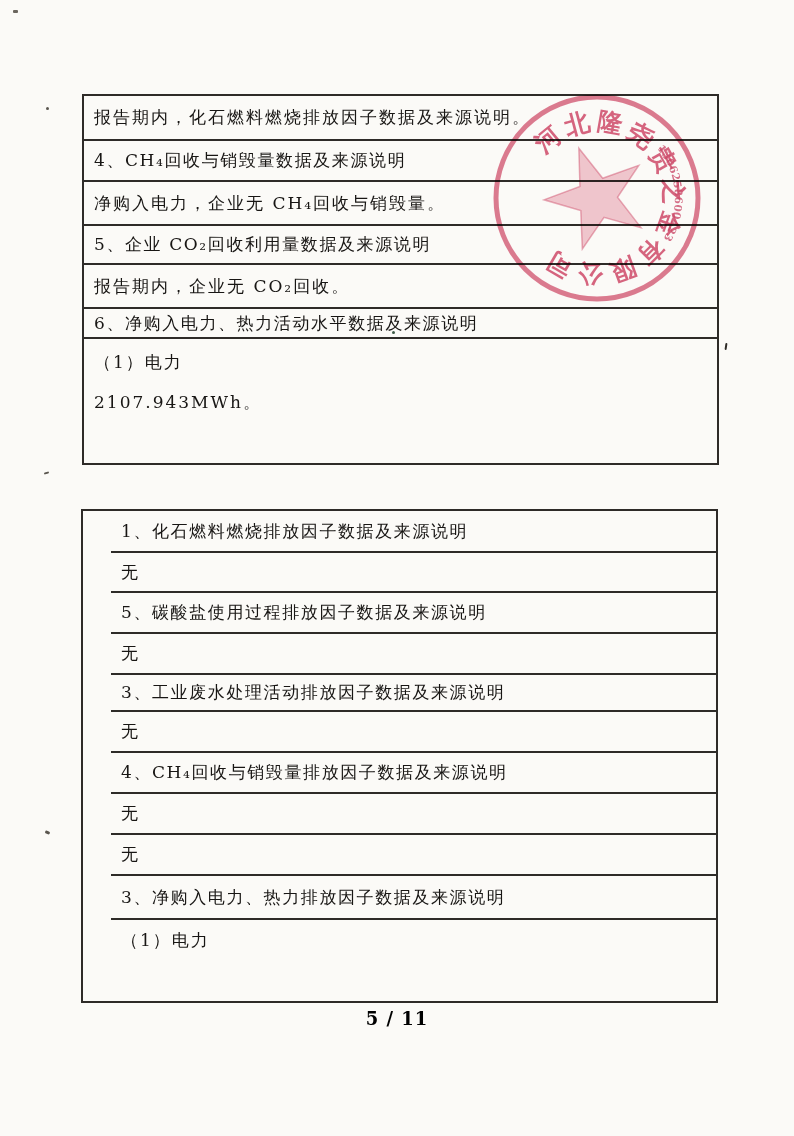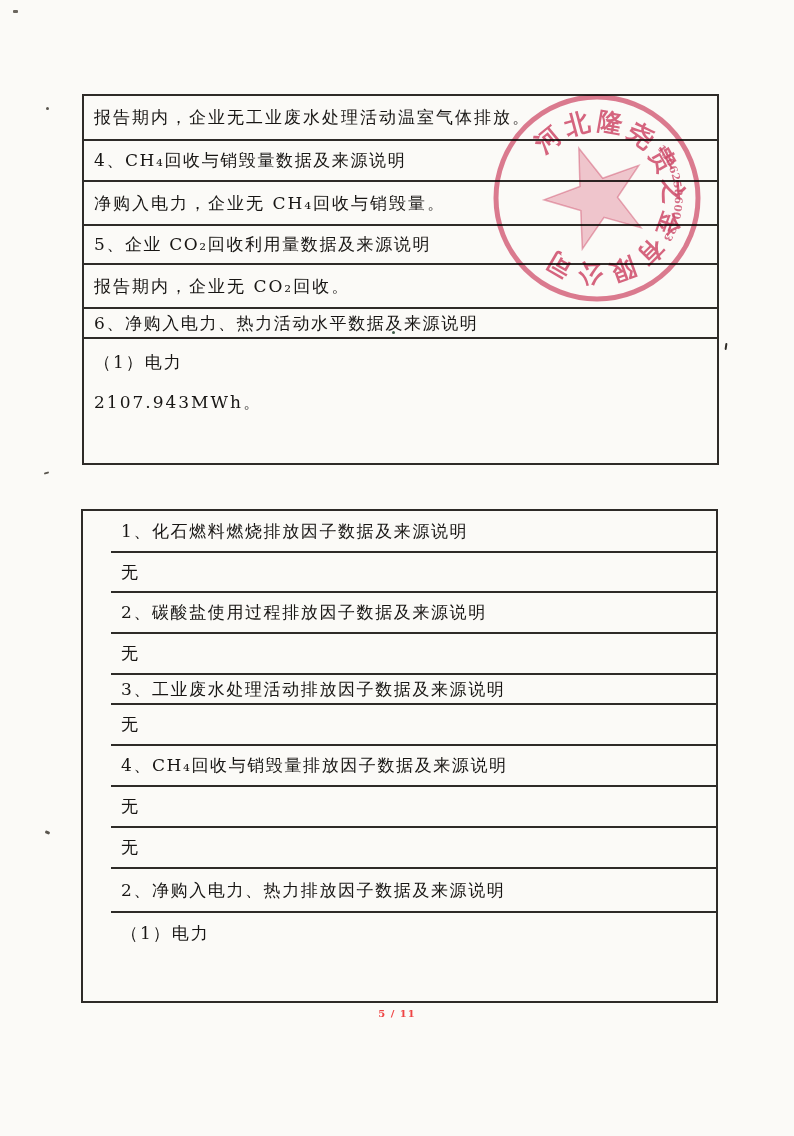--- a/index.html
+++ b/index.html
@@ -54,23 +54,23 @@
     position: absolute;
     left: 90px; top: 471px; height: 30px;
     line-height: 30px;
     font-size: 17.5px; font-weight: 700;
     letter-spacing: 2px;
   }
   .footer {
     position: absolute;
     left: 0; top: 1008px; width: 794px;
     text-align: center;
-    font-size: 10px; font-weight: 700;
+    font-size: 18px; font-weight: 700;
     letter-spacing: 1px;
-    color: #ef4444;
+    color: #000000;
   }
 
   
   .stamp {
     position: absolute;
     left: 487px; top: 86px;
     width: 220px; height: 224px;
     opacity: 0.93;
     mix-blend-mode: multiply;
     pointer-events: none;
@@ -99,21 +99,21 @@
 
   <div class="speck s1"></div>
   <div class="speck s2"></div>
   <div class="speck s3"></div>
   <div class="speck s4"></div>
   <div class="speck s5"></div>
   <div class="speck s6"></div>
 
   <div class="doc-table" id="activity-table">
     <div class="t-row" style="height:43px">
-      <span class="cell-text">报告期内，企业无工业废水处理活动温室气体排放。</span>
+      <span class="cell-text">报告期内，化石燃料燃烧排放因子数据及来源说明。</span>
     </div>
     <div class="t-row header" style="height:41px">
       <span class="cell-text">4、CH₄回收与销毁量数据及来源说明</span>
     </div>
     <div class="t-row" style="height:44px">
       <span class="cell-text">净购入电力，企业无 CH₄回收与销毁量。</span>
     </div>
     <div class="t-row header" style="height:39px">
       <span class="cell-text">5、企业 CO₂回收利用量数据及来源说明</span>
     </div>
@@ -131,42 +131,42 @@
 
 
   <div class="doc-table" id="factor-table">
     <div class="t-row header" style="height:40px">
       <span class="cell-text">1、化石燃料燃烧排放因子数据及来源说明</span>
     </div>
     <div class="t-row" style="height:40px">
       <span class="cell-text">无</span>
     </div>
     <div class="t-row header" style="height:41px">
-      <span class="cell-text">2、碳酸盐使用过程排放因子数据及来源说明</span>
-    </div>
-    <div class="t-row" style="height:41px">
-      <span class="cell-text">无</span>
-    </div>
-    <div class="t-row header" style="height:30px">
+      <span class="cell-text">5、碳酸盐使用过程排放因子数据及来源说明</span>
+    </div>
+    <div class="t-row" style="height:41px">
+      <span class="cell-text">无</span>
+    </div>
+    <div class="t-row header" style="height:37px">
       <span class="cell-text">3、工业废水处理活动排放因子数据及来源说明</span>
     </div>
     <div class="t-row" style="height:41px">
       <span class="cell-text">无</span>
     </div>
     <div class="t-row header" style="height:41px">
       <span class="cell-text">4、CH₄回收与销毁量排放因子数据及来源说明</span>
     </div>
     <div class="t-row" style="height:41px">
       <span class="cell-text">无</span>
     </div>
     <div class="t-row" style="height:41px">
       <span class="cell-text">无</span>
     </div>
     <div class="t-row header" style="height:44px">
-      <span class="cell-text">2、净购入电力、热力排放因子数据及来源说明</span>
+      <span class="cell-text">3、净购入电力、热力排放因子数据及来源说明</span>
     </div>
     <div class="t-row" style="height:42px">
       <span class="cell-text">（1）电力</span>
     </div>
   </div>
 
   <div class="stamp">
     <svg viewBox="0 0 220 220" xmlns="http://www.w3.org/2000/svg">
       <circle cx="110" cy="110" r="101" fill="none" stroke="rgba(206,59,94,0.72)" stroke-width="5"></circle>
       <path d="M110,57 L122.1,93.4 L160.4,93.6 L129.5,116.3 L141.2,152.9 L110,130.5 L78.8,152.9 L90.5,116.3 L59.6,93.6 L97.9,93.4 Z" fill="rgba(226,116,142,0.42)" stroke="rgba(210,75,108,0.5)" stroke-width="1.5" transform="rotate(-20 110 110)"></path>

